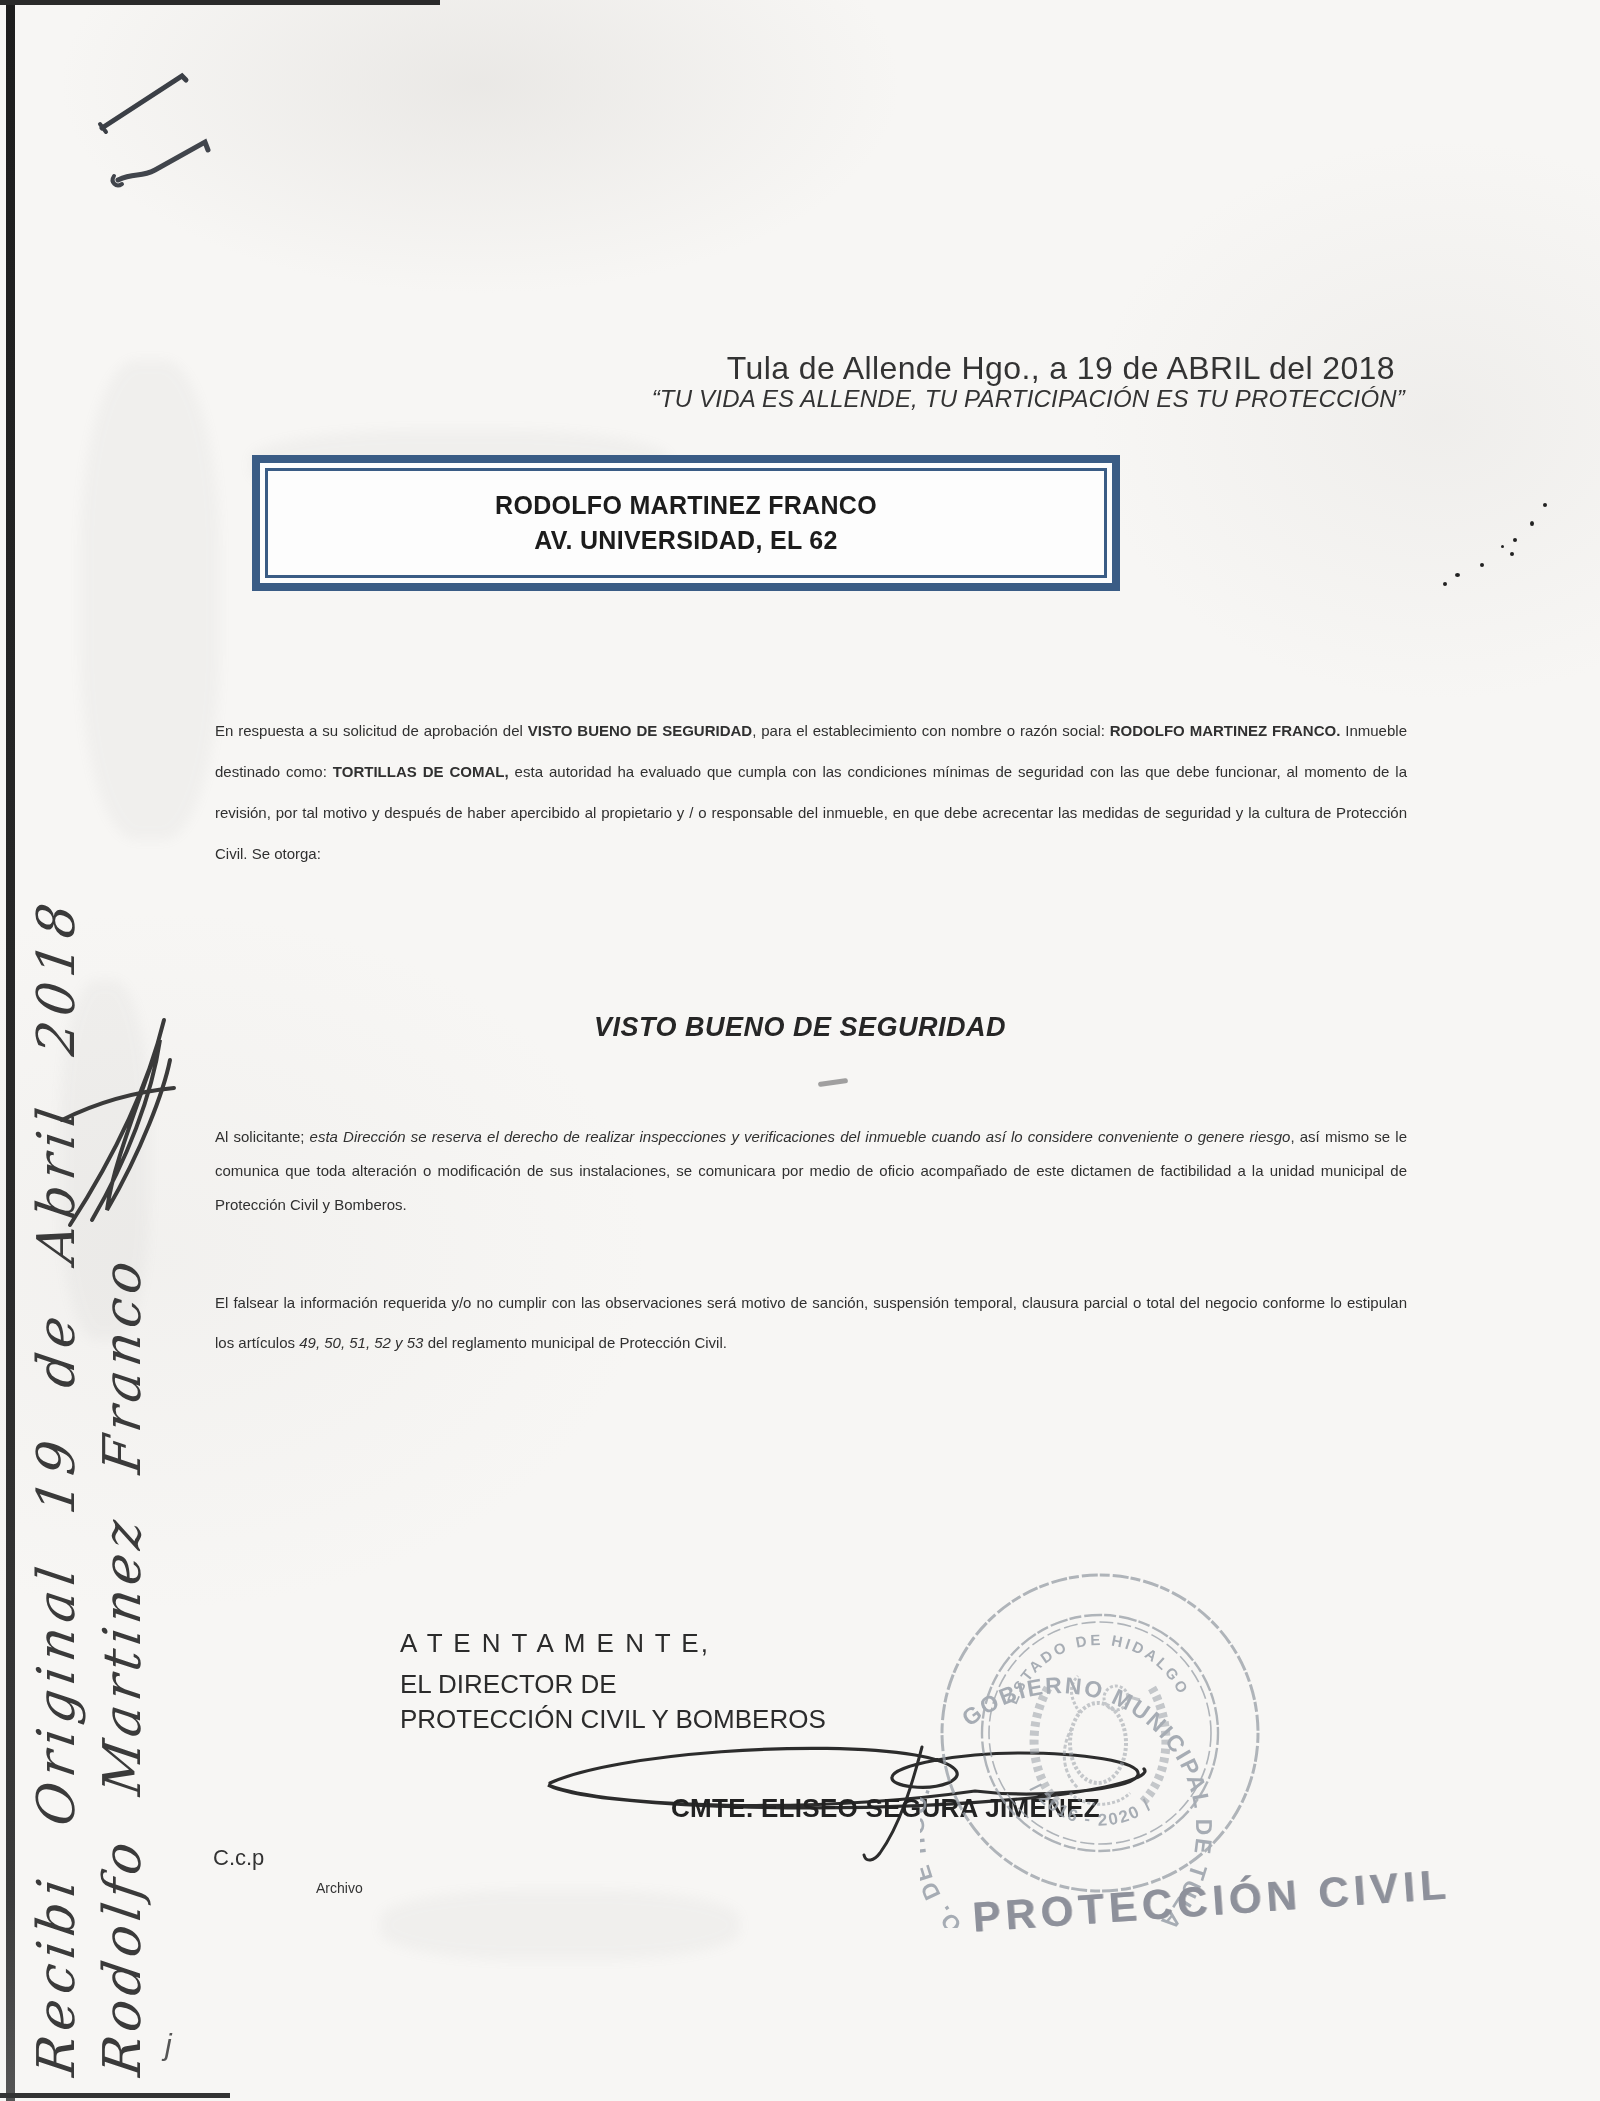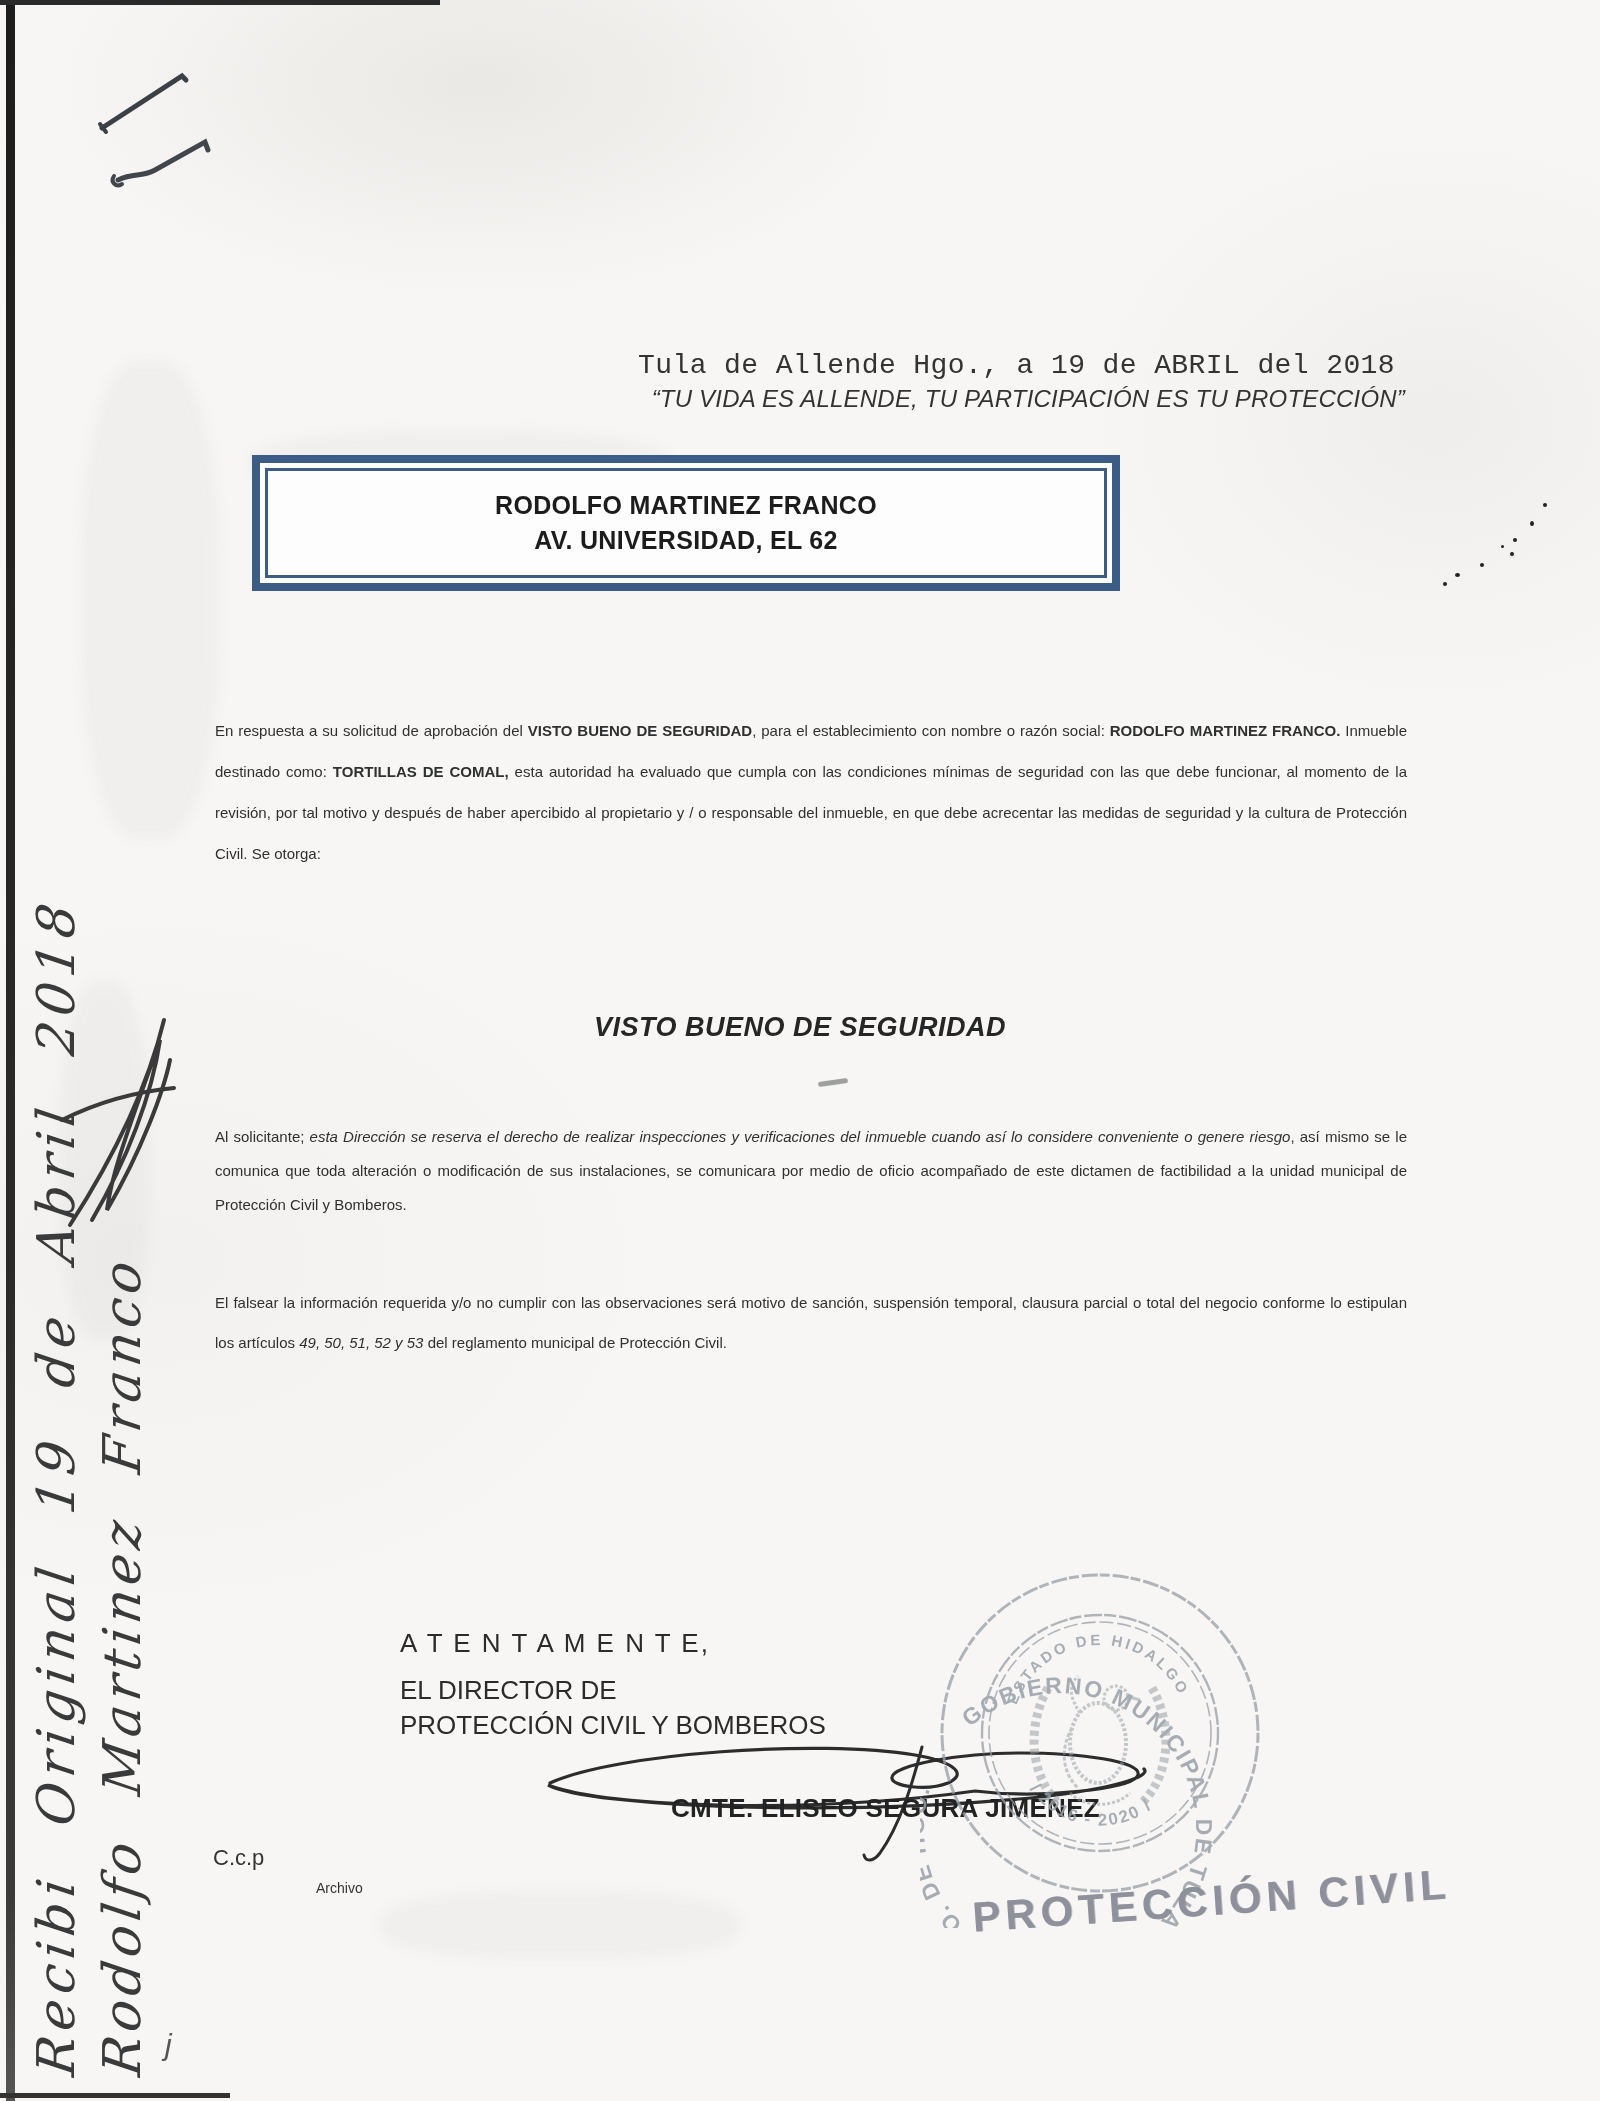--- a/index.html
+++ b/index.html
@@ -17,21 +17,21 @@
     color:#2e2e2e;
   }
   .scan-edge-left{position:absolute;left:6px;top:0;width:9px;height:2101px;background:linear-gradient(to bottom,#1d1d1d 0%,#2a2a2a 60%,#3a3a3a 90%,#555 100%);}
   .scan-edge-top{position:absolute;left:0;top:0;width:440px;height:5px;background:#2a2a2a;}
   .scan-edge-bottom{position:absolute;left:0;top:2093px;width:230px;height:5px;background:#333;}
   .b{font-weight:bold;}
   .i{font-style:italic;}
 
   .dateline{
     position:absolute;left:215px;top:350px;width:1180px;
-    text-align:right;font-size:28px;letter-spacing:.4px;color:#333;font-family:Liberation Mono, monospace;
+    text-align:right;font-size:32px;letter-spacing:.4px;color:#333;
   }
   .slogan{
     position:absolute;left:215px;top:385px;width:1190px;
     text-align:right;font-size:24px;font-style:italic;color:#333;letter-spacing:.2px;
   }
 
   .recipient-box{
     position:absolute;left:252px;top:455px;width:868px;height:136px;
     border:8px solid #3a5c85;
     background:#fdfdfd;
@@ -64,21 +64,21 @@
   .title-smudge{
     position:absolute;left:818px;top:1080px;width:30px;height:5px;
     background:#8a8a8a;border-radius:3px;transform:rotate(-8deg);opacity:.8;
   }
 
   .closing{
     position:absolute;left:400px;top:1628px;width:700px;
     text-align:left;color:#2b2b2b;
   }
   .closing .l1{font-size:26px;letter-spacing:2px;}
-  .closing .l2{font-size:26px;margin-top:16px;}
+  .closing .l2{font-size:26px;margin-top:10px;}
   .closing .l3{font-size:26px;margin-top:4px;}
 
   .signatory{
     position:absolute;left:400px;top:1793px;width:700px;
     text-align:right;font-weight:bold;font-size:26px;color:#222;letter-spacing:.3px;
   }
 
   .ccp{position:absolute;left:213px;top:1845px;font-size:22px;color:#333;}
   .archivo{position:absolute;left:308px;top:1880px;font-size:14px;color:#333;margin-left:8px;}
   .j-mark{position:absolute;left:165px;top:2028px;font-size:30px;font-style:italic;color:#555;}

